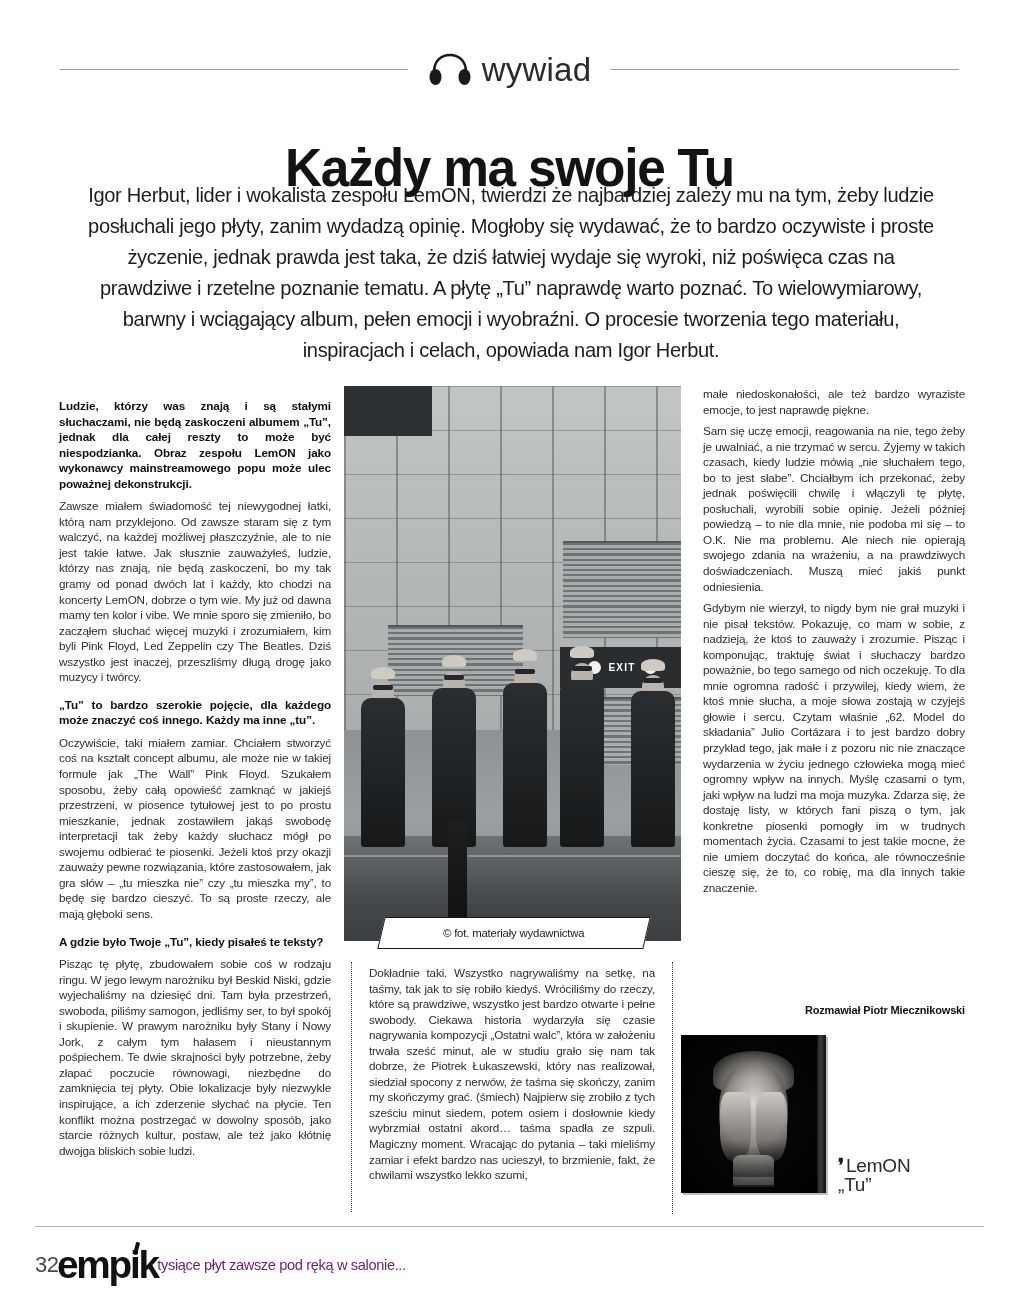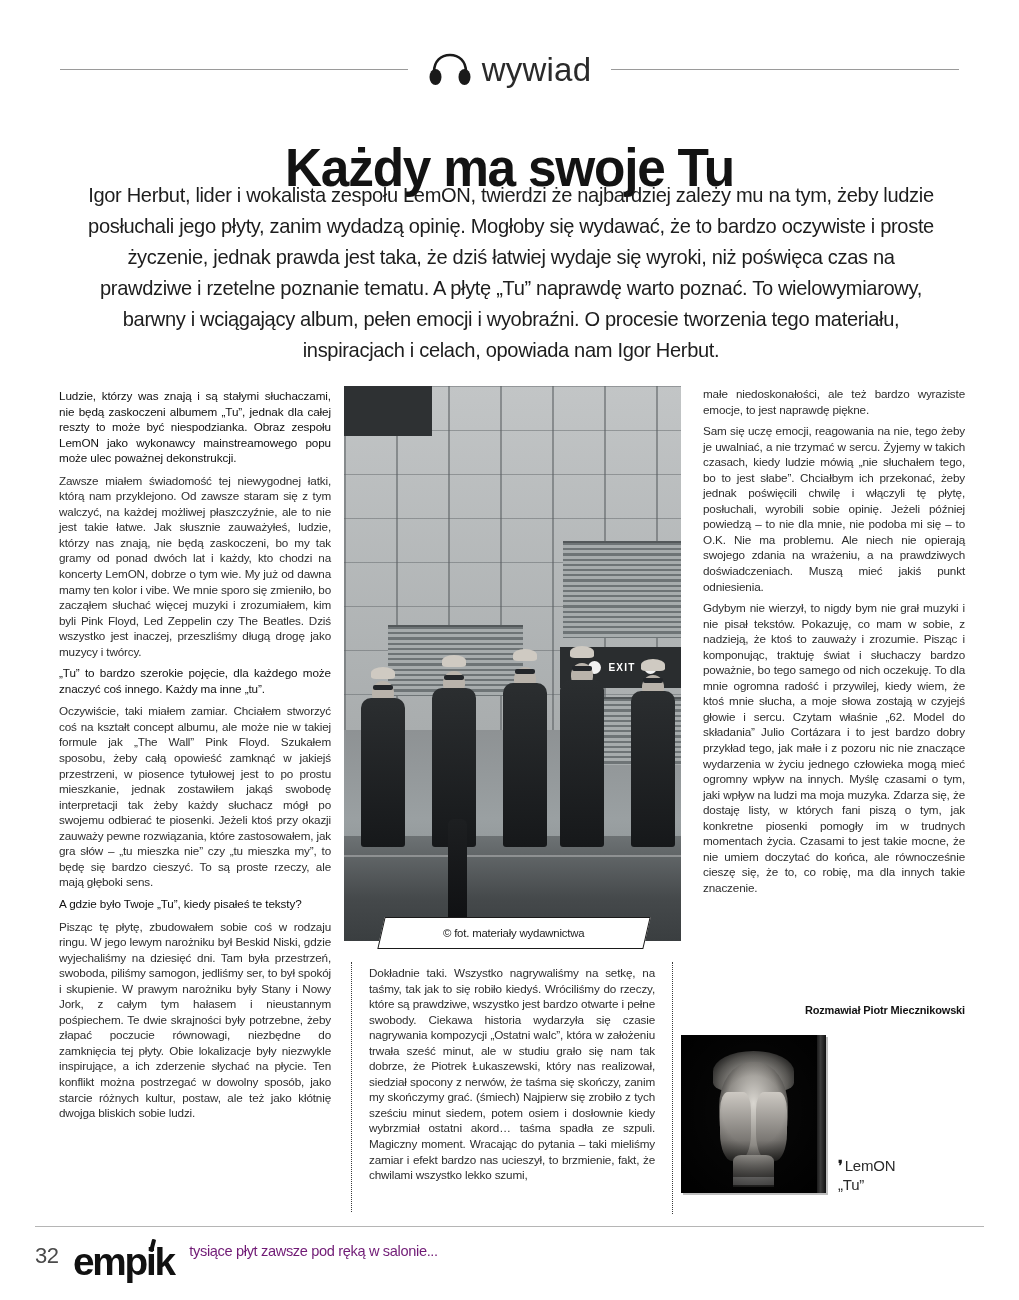--- a/index.html
+++ b/index.html
@@ -89,24 +89,24 @@
     position: absolute;
     top: 386px;
     font-size: 11.7px;
     line-height: 15.55px;
     color: #2e2e2e;
     text-align: justify;
     letter-spacing: -0.15px;
   }
   .col p { margin: 0 0 6px 0; }
   .col p.q {
-    font-weight: 400;
+    font-weight: 700;
     color: #101010;
     letter-spacing: -0.1px;
-    margin-top: 2px;
+    margin-top: 12px;
     margin-bottom: 7px;
   }
   .col p.last { margin-bottom: 0; }
 
   #col-left  { left: 59px;  width: 272px; }
   #col-mid   { left: 369px; width: 286px; top: 965px; }
   #col-right { left: 703px; width: 262px; }
 
   .divider-dotted {
     position: absolute;
@@ -286,21 +286,21 @@
   .al-mark {
     position:absolute; left:36%; bottom:5%; width:28%; height:8px;
     background: rgba(235,235,235,0.45);
   }
 
   .album-label {
     position: absolute;
     left: 838px;
     top: 1156px;
     width: 130px;
-    font-size: 15px;
+    font-size: 19px;
     line-height: 19px;
     color: #2b2b2b;
     letter-spacing: -0.2px;
   }
   .album-label .tick {
     font-weight: 700;
     color: #1a1a1a;
     margin-right: 2px;
   }
 
@@ -313,22 +313,21 @@
     height: 1px;
     background: #b5b5b5;
   }
   .footer {
     position: absolute;
     left: 35px;
     top: 1243px;
     width: 949px;
     height: 44px;
     display: flex;
-    align-items: flex-start;
-    gap: 16px;
+    align-items: center;
   }
   .pagenum {
     font-size: 22px;
     color: #4a4a4a;
     letter-spacing: -0.5px;
   }
   .brand {
     font-size: 38px;
     font-weight: 700;
     letter-spacing: -2.2px;

